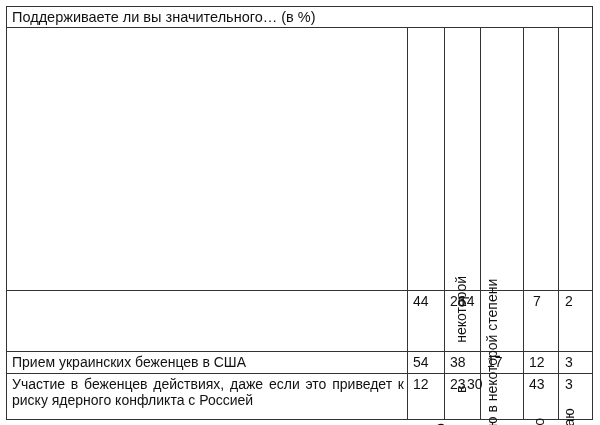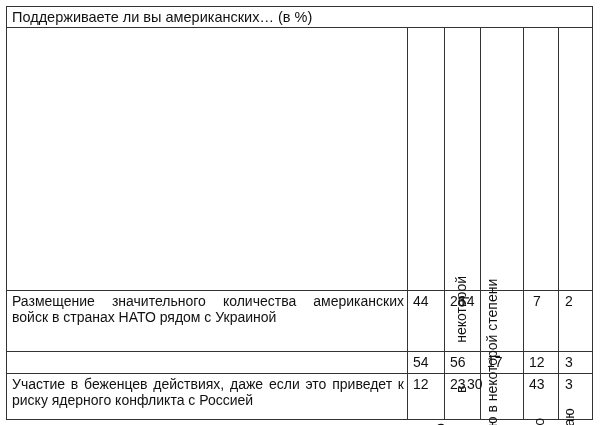--- a/index.html
+++ b/index.html
@@ -17,21 +17,21 @@
                transform: rotate(-90deg); font-size: 14px; line-height: 15px; width: 258px;
                text-align: justify; text-align-last: left; }
   .rowlabel { position: absolute; left: 5px; width: 392px; font-size: 14px; line-height: 16px;
               text-align: justify; }
   .cell { position: absolute; font-size: 14px; line-height: 16px; text-align: center; }
 </style>
 </head>
 <body>
 
 <div class="tbl">
-  <div class="title">Поддерживаете ли вы американских… (в %)</div>
+  <div class="title">Поддерживаете ли вы значительного… (в %)</div>
 
   <div class="hline" style="top:283px"></div>
   <div class="hline" style="top:344px"></div>
   <div class="hline" style="top:366px"></div>
 
   <div class="vline" style="left:400px; top:21px; height:392px"></div>
   <div class="vline" style="left:437px; top:21px; height:392px"></div>
   <div class="vline" style="left:473px; top:21px; height:392px"></div>
   <div class="vline" style="left:516px; top:21px; height:392px"></div>
   <div class="vline" style="left:551px; top:21px; height:392px"></div>
@@ -47,29 +47,29 @@
   <div class="hdr" style="left:474px; width:42px">
     <div class="rot2" style="left:4px; bottom:-252px; width:252px">Не поддерживаю в некоторой степени</div>
   </div>
   <div class="hdr" style="left:517px; width:34px">
     <div class="rot2" style="left:8px; bottom:-252px; width:auto; text-align:left">Решительно не поддерживаю</div>
   </div>
   <div class="hdr" style="left:552px; width:34px">
     
   </div>
 
-  <div class="rowlabel" style="top:286px">Размещение значительного количества американских войск в странах НАТО рядом с Украиной</div>
   <div class="cell" style="top:286px; left:406px">44</div>
   <div class="cell" style="top:286px; left:443px">26</div>
   <div class="cell" style="top:286px; left:452px">14</div>
   <div class="cell" style="top:286px; left:526px">7</div>
   <div class="cell" style="top:286px; left:558px">2</div>
 
+  <div class="rowlabel" style="top:347px">Прием украинских беженцев в США</div>
   <div class="cell" style="top:347px; left:406px">54</div>
-  <div class="cell" style="top:347px; left:443px">56</div>
+  <div class="cell" style="top:347px; left:443px">38</div>
   <div class="cell" style="top:347px; left:480px">17</div>
   <div class="cell" style="top:347px; left:522px">12</div>
   <div class="cell" style="top:347px; left:558px">3</div>
 
   <div class="rowlabel" style="top:369px">Участие в беженцев действиях, даже если это приведет к риску ядерного конфликта с Россией</div>
   <div class="cell" style="top:369px; left:406px">12</div>
   <div class="cell" style="top:369px; left:443px">23</div>
   <div class="cell" style="top:369px; left:460px">30</div>
   <div class="cell" style="top:369px; left:522px">43</div>
   <div class="cell" style="top:369px; left:558px">3</div>

